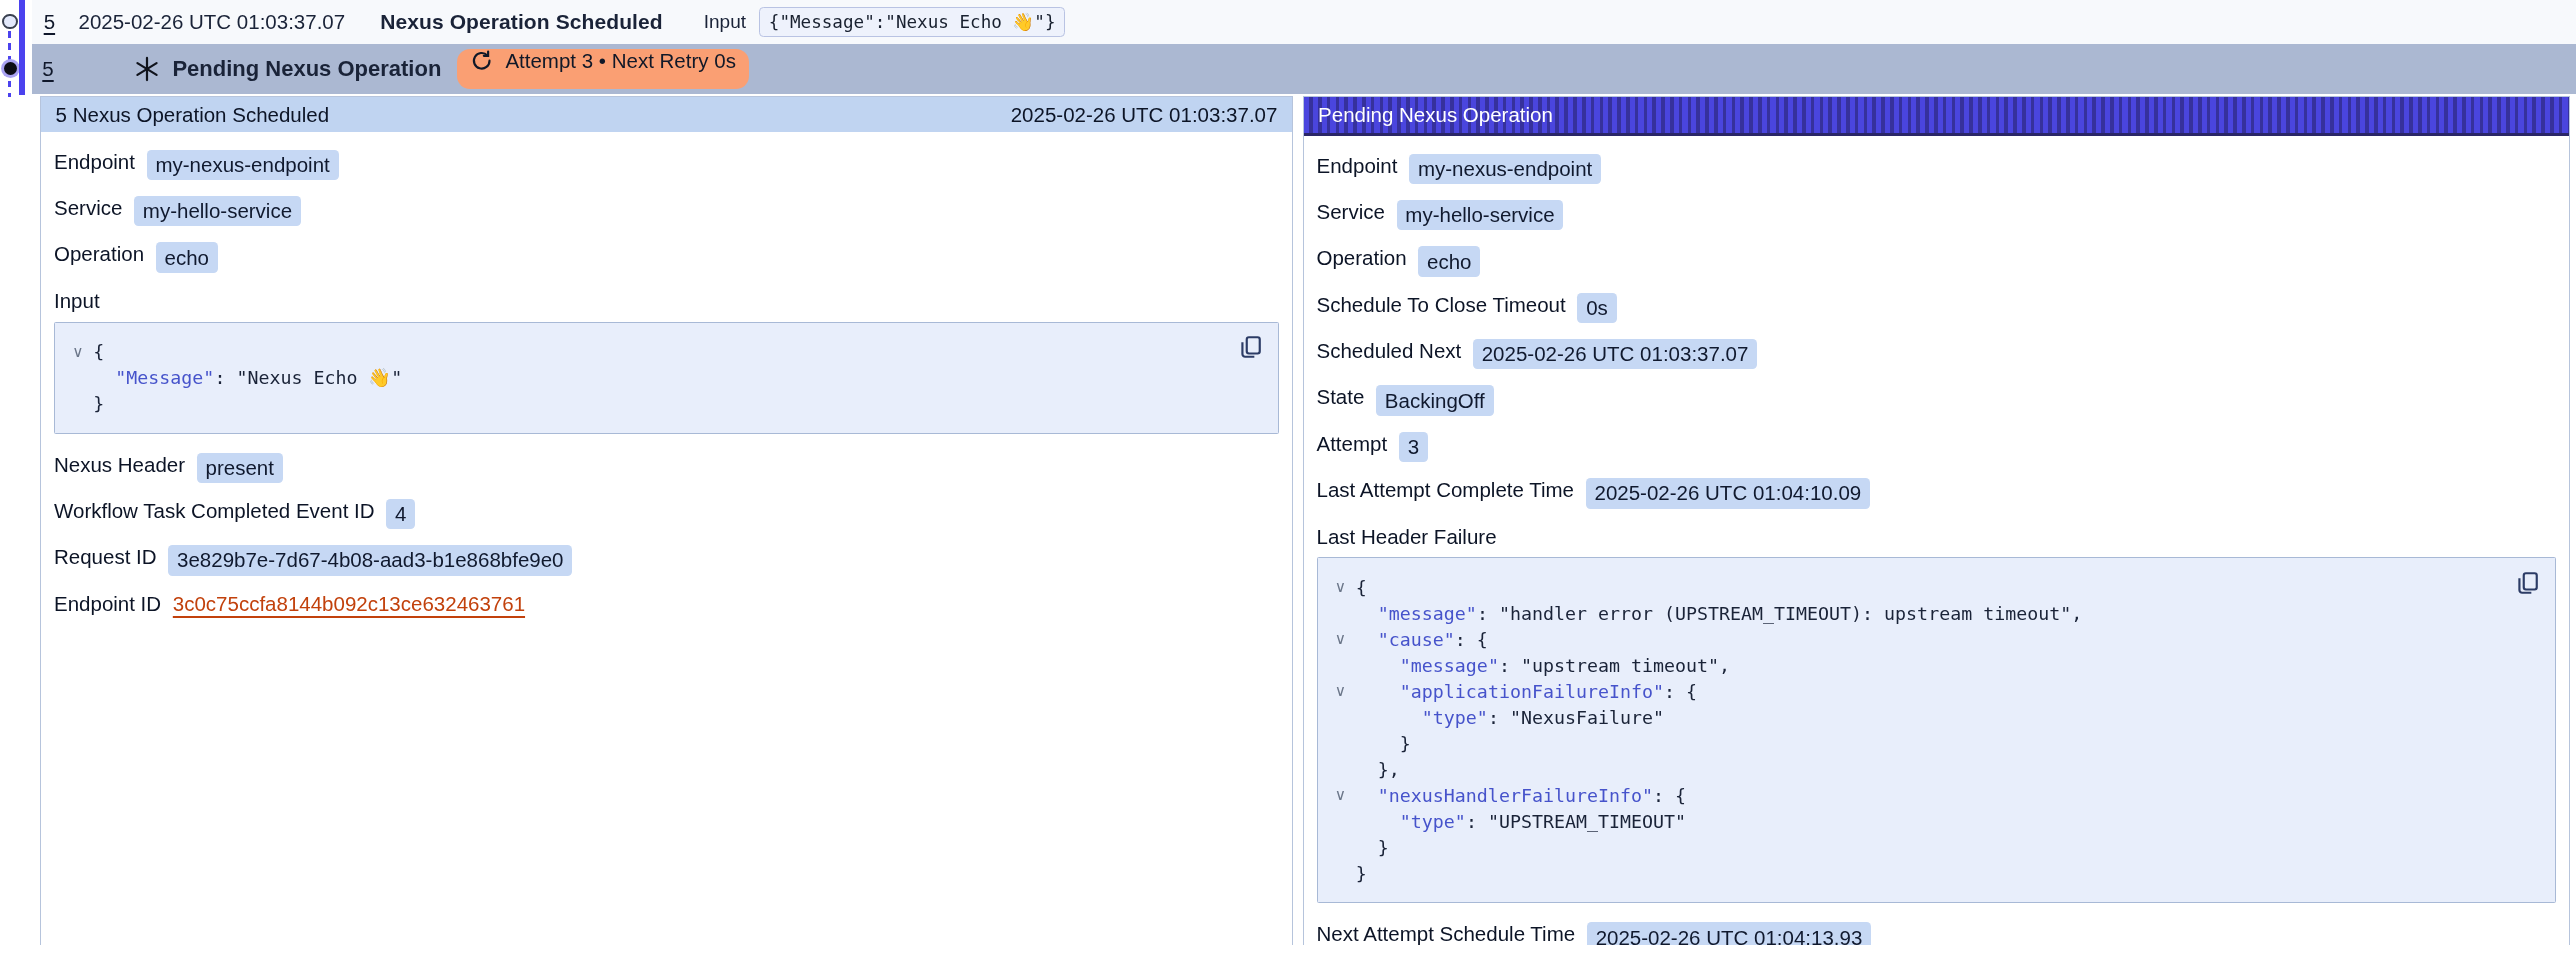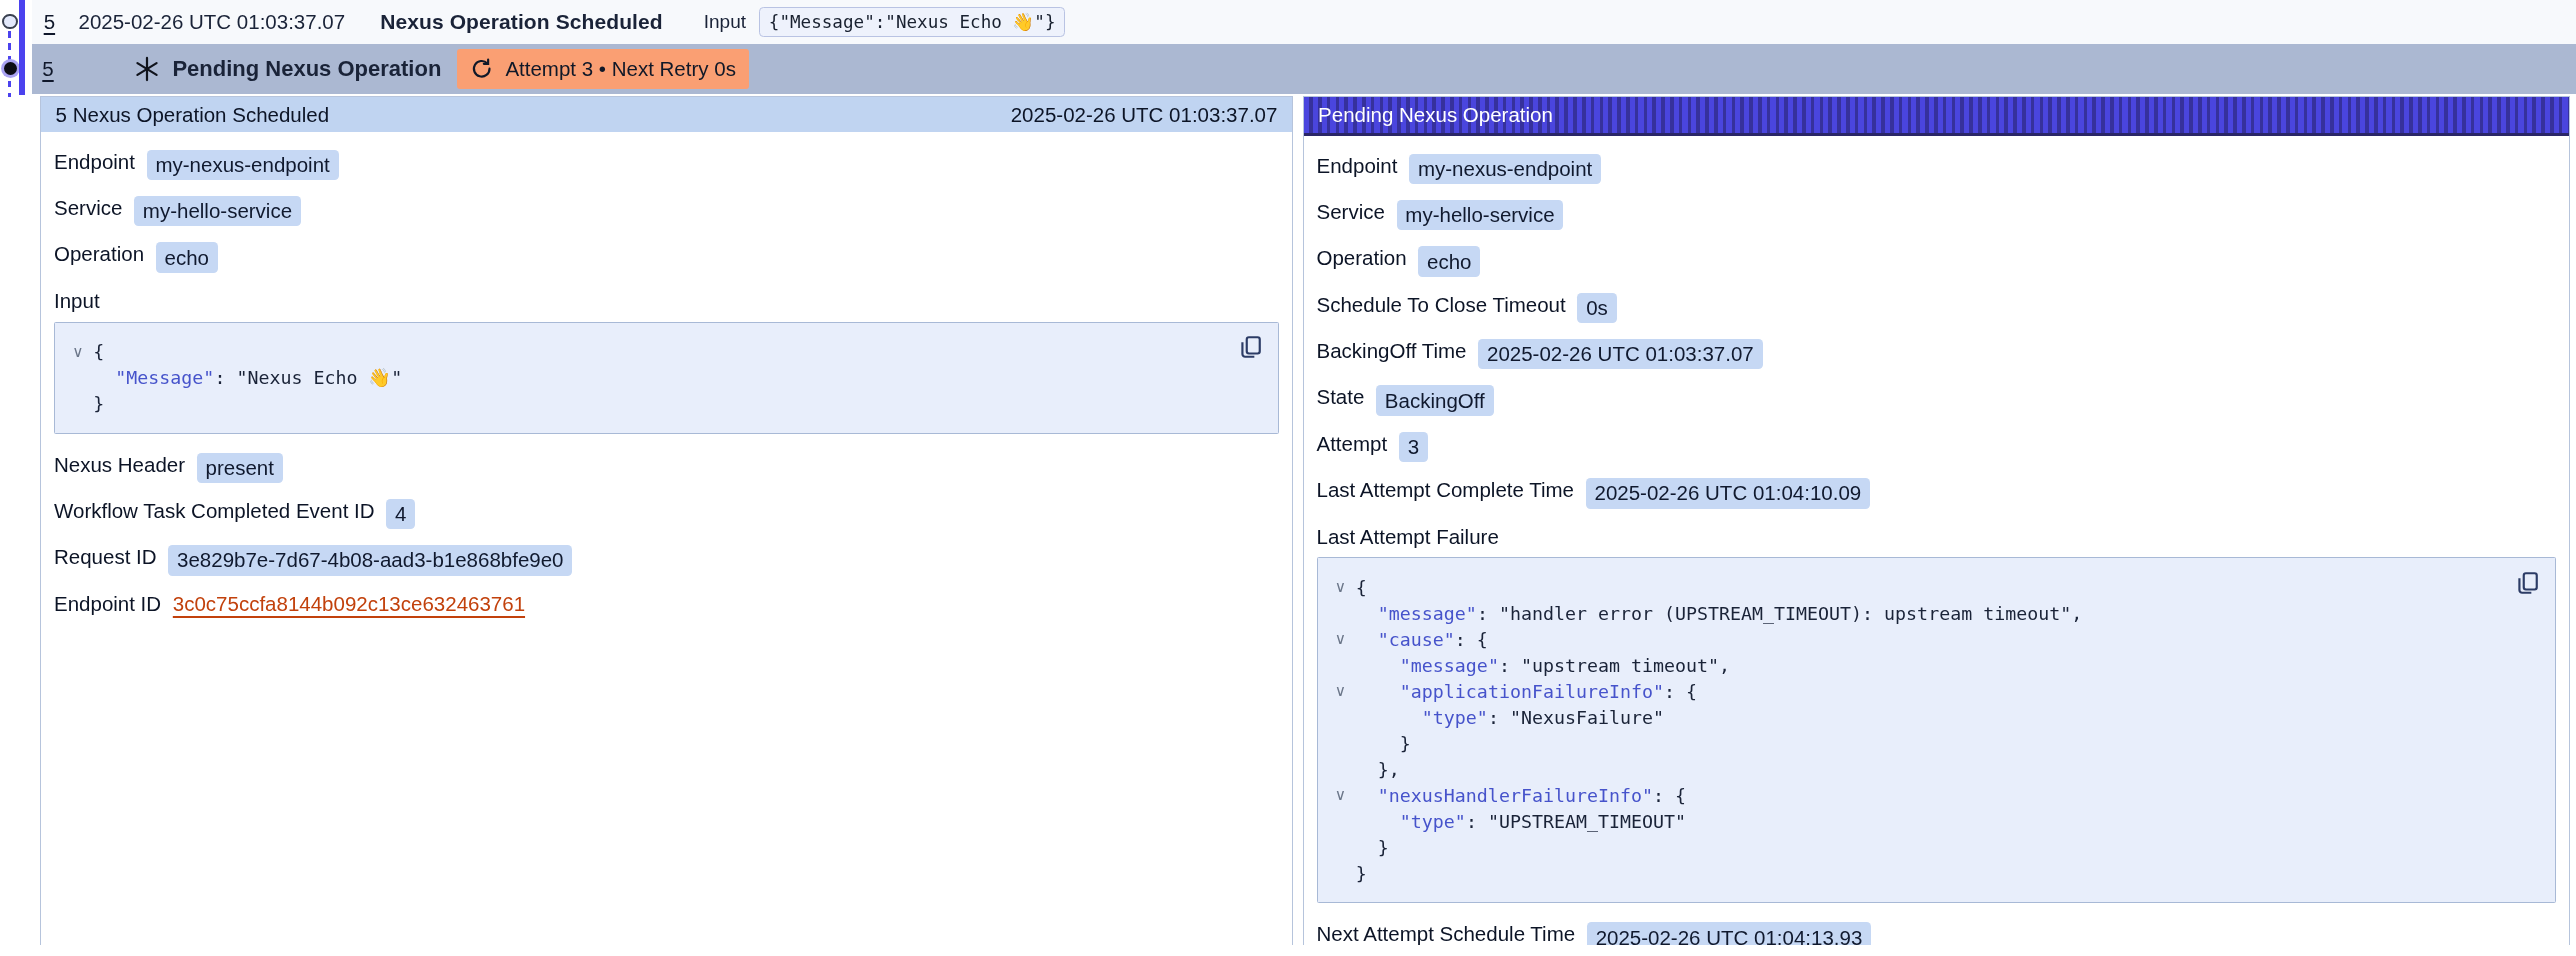--- a/index.html
+++ b/index.html
@@ -25,22 +25,22 @@
   .eid { color: #10182b; font-size: 20.5px; text-decoration: underline; text-decoration-thickness: 1.5px;
     text-underline-offset: 4.4px; cursor: pointer; }
   .rtime { margin-left: 23.4px; font-size: 20.5px; }
   .rtitle { margin-left: 35px; font-size: 21px; font-weight: bold; letter-spacing: 0.1px; }
   .ilabel { margin-left: 41px; font-size: 19px; }
   .chip { margin-left: 13px; font-family: "DejaVu Sans Mono", monospace; font-size: 17.6px;
     background: var(--chip-bg); border: 1.5px solid var(--chip-border); border-radius: 4.4px;
     padding: 3.7px 8.8px; color: #18202f; }
   .asterisk { margin-left: 79px; width: 28px; height: 28px; display: inline-flex; }
   .rtitle2 { margin-left: 11.7px; font-size: 22px; font-weight: bold; }
-  .retry-badge { margin-left: 16px; height: 40px; display: inline-flex; align-items: center; gap: 11.7px;
-    background: var(--retry-badge-bg); border-radius: 3px; padding: 0 13px; font-size: 20.5px; color: #101828; }
+  .retry-badge { margin-left: 16px; height: 40px; display: inline-flex; gap: 11.7px;
+    background: var(--retry-badge-bg); border-radius: 13px; padding: 0 13px; font-size: 20.5px; color: #101828; }
   .retry-badge svg { width: 23.4px; height: 23.4px; }
 
   
   .panels { position: absolute; left: 40px; top: 96px; width: 2530px; height: 849px;
     display: flex; gap: 9.5px; overflow: hidden; }
   .panel { border: 1.5px solid var(--panel-border); background: #fff; height: 1025px; }
   .panel-left { flex: 0 0 1253px; }
   .panel-right { flex: 1; }
   .panel-header { height: 35px; display: flex; align-items: center; justify-content: space-between;
     padding: 0 14.6px; font-size: 20.5px; }
@@ -204,41 +204,41 @@
     <span class="flabel">Operation</span>
     <span class="fbadge">echo</span>
   </div>
 
   <div class="field-row">
     <span class="flabel">Schedule To Close Timeout</span>
     <span class="fbadge">0s</span>
   </div>
 
   <div class="field-row">
-    <span class="flabel">BackingOff Time</span>
+    <span class="flabel">Scheduled Next</span>
     <span class="fbadge">2025-02-26 UTC 01:03:37.07</span>
   </div>
 
   <div class="field-row">
     <span class="flabel">State</span>
     <span class="fbadge">BackingOff</span>
   </div>
 
   <div class="field-row">
     <span class="flabel">Attempt</span>
     <span class="fbadge">3</span>
   </div>
 
   <div class="field-row">
     <span class="flabel">Last Attempt Complete Time</span>
     <span class="fbadge">2025-02-26 UTC 01:04:10.09</span>
   </div>
 
   <div class="field-block">
-    <span class="flabel">Last Attempt Failure</span>
+    <span class="flabel">Last Header Failure</span>
     <div class="code-block">
       <span class="copy-btn">
         <svg viewBox="0 0 24 24">
                 <g fill="none" stroke="#2c3c66" stroke-width="2" stroke-linejoin="round">
           <rect x="9" y="3" width="12" height="15" rx="2"></rect>
           <path d="M5 7.5 v 11 a 2.5 2.5 0 0 0 2.5 2.5 H 16"></path>
         </g>
               </svg>
       </span>
       <div class="code-lines">

